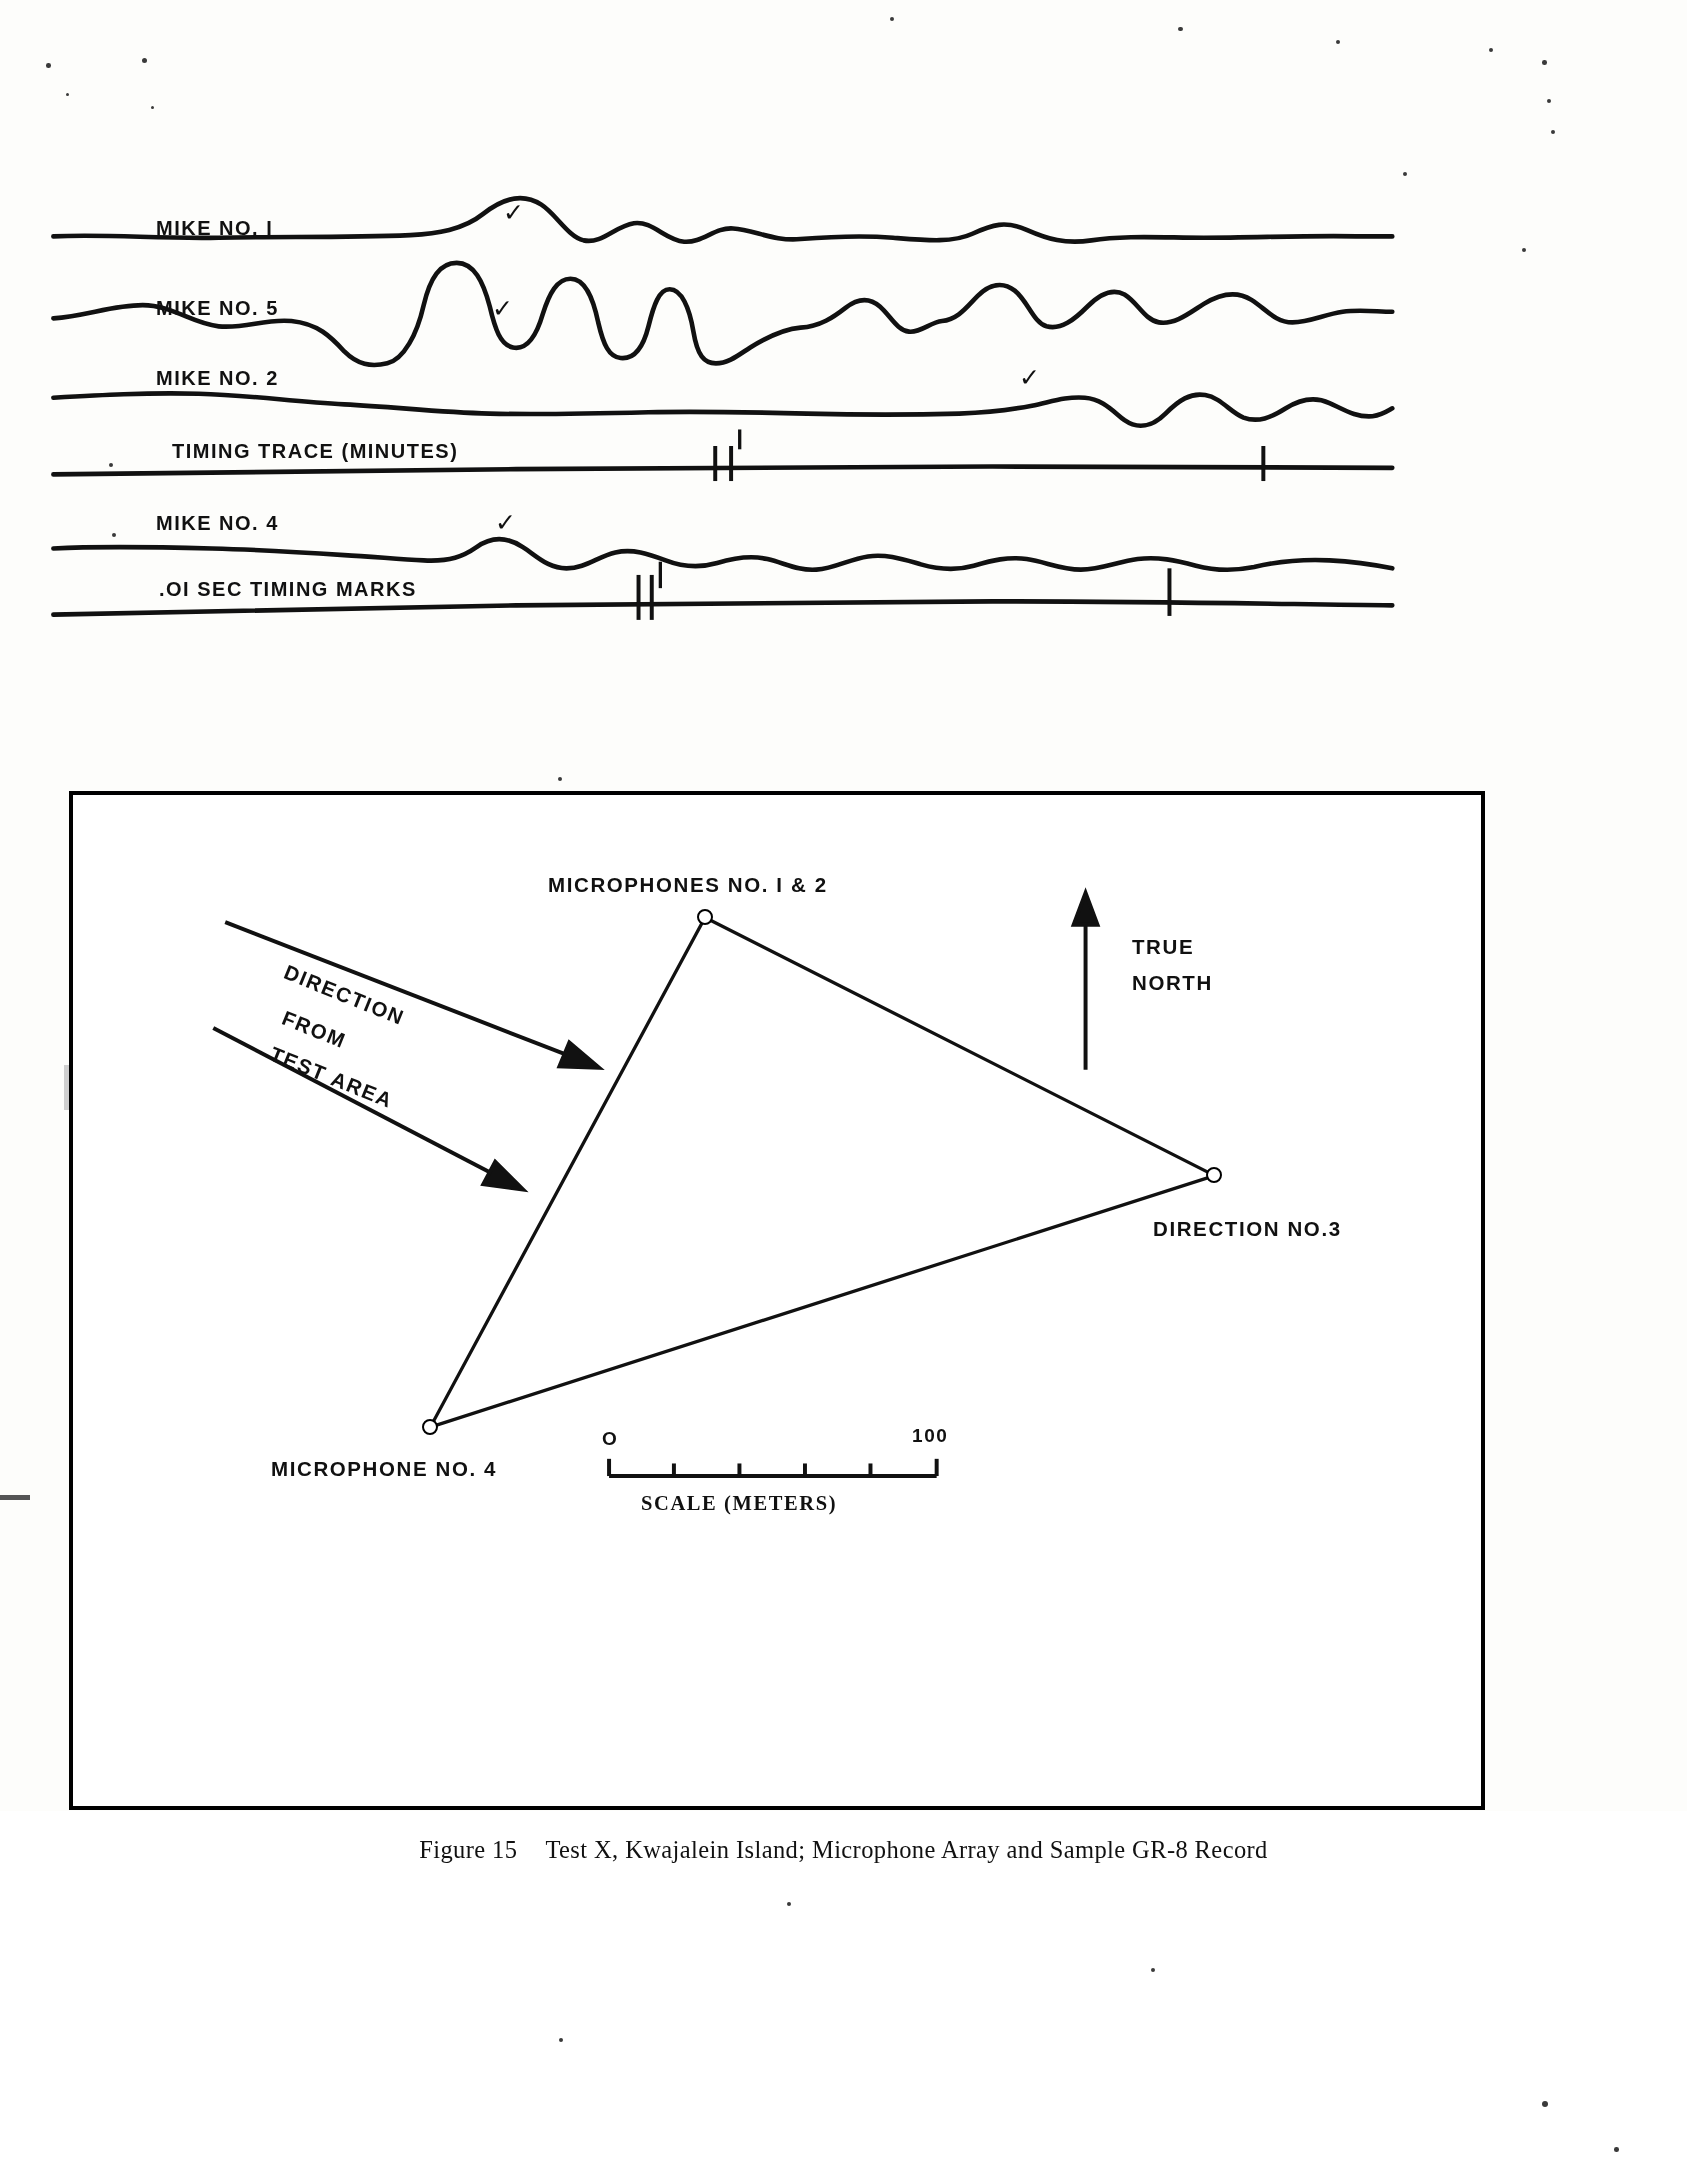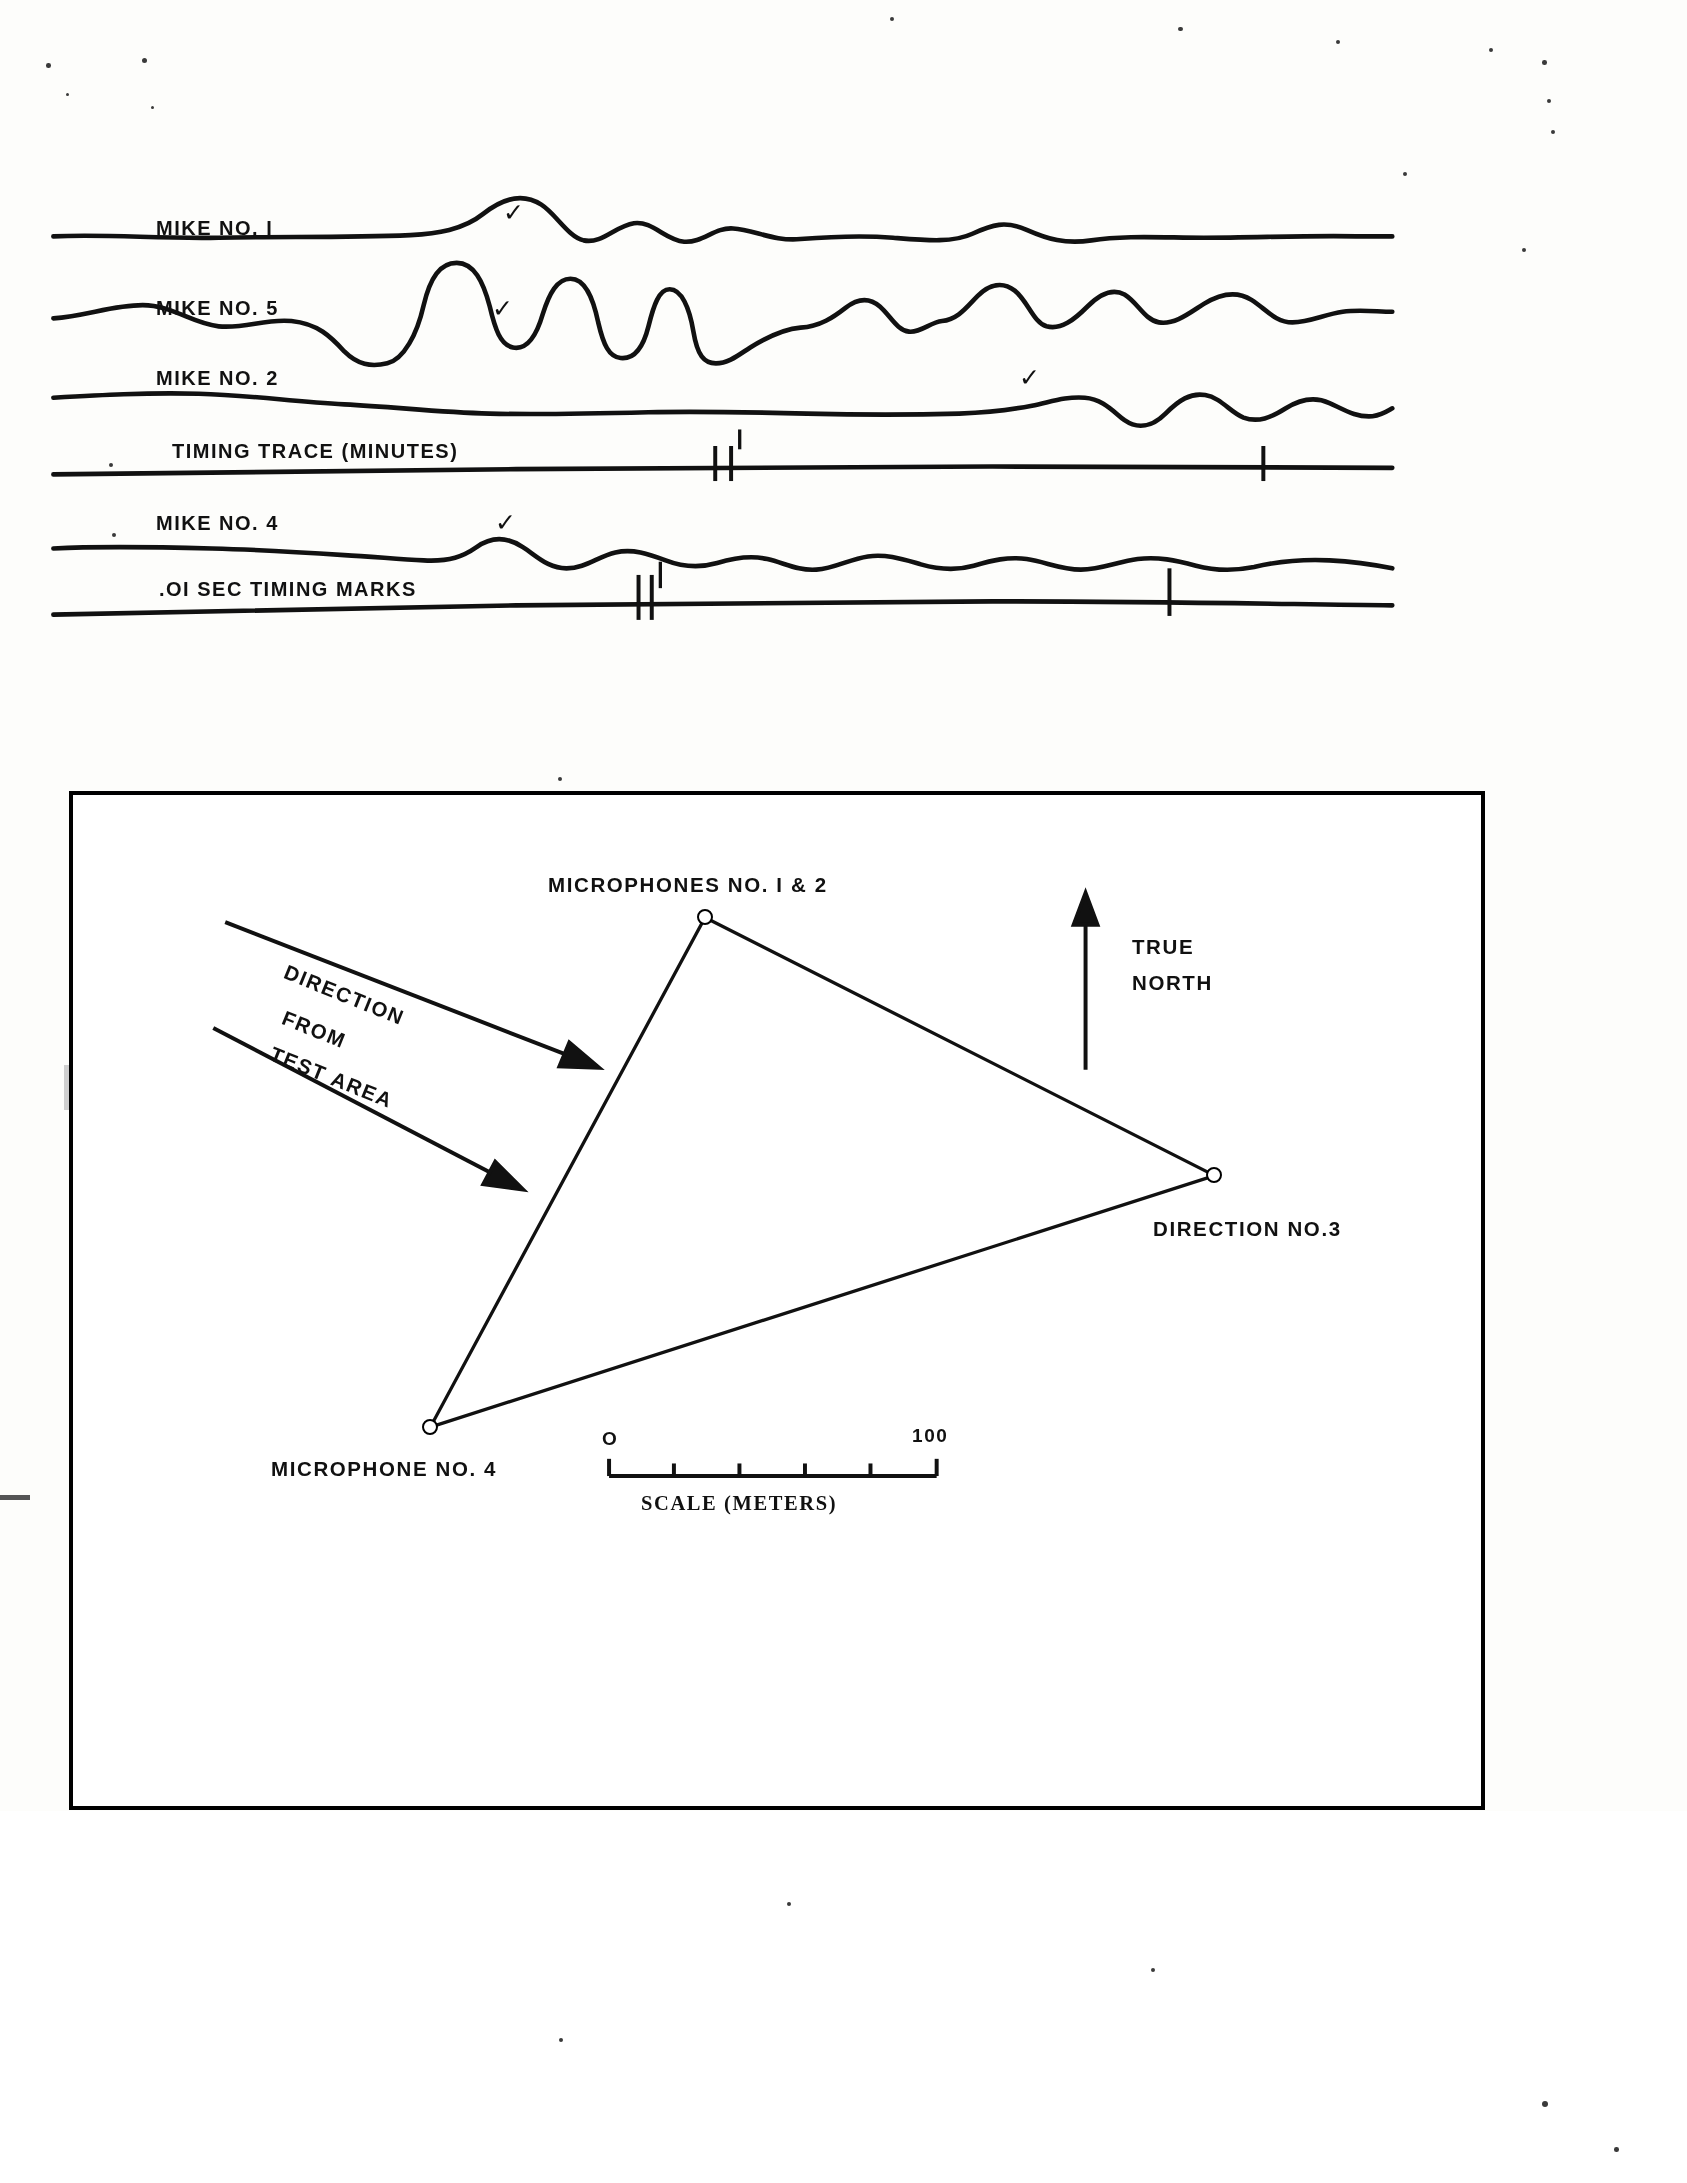--- a/index.html
+++ b/index.html
@@ -379,15 +379,18 @@
 
     <div class="rot-line" style="left:212px; top:164px; transform: rotate(22deg);">DIRECTION</div>
     <div class="rot-line" style="left:210px; top:210px; transform: rotate(22deg);">FROM</div>
     <div class="rot-line" style="left:198px; top:246px; transform: rotate(22deg);">TEST AREA</div>
 
     <div class="map-text small" style="left:529px; top:633px;">O</div>
     <div class="map-text small" style="left:839px; top:630px;">100</div>
     <div class="map-text" style="left:568px; top:697px;font-family:Liberation Serif, serif;">SCALE  (METERS)</div>
   </div>
 
+  <div id="figure-caption">
+    <span class="cap-num">Figure 15</span><span>Test X, Kwajalein Island; Microphone Array and Sample GR-8 Record</span>
+  </div>
 
 </div>
 
 
 </body></html>

